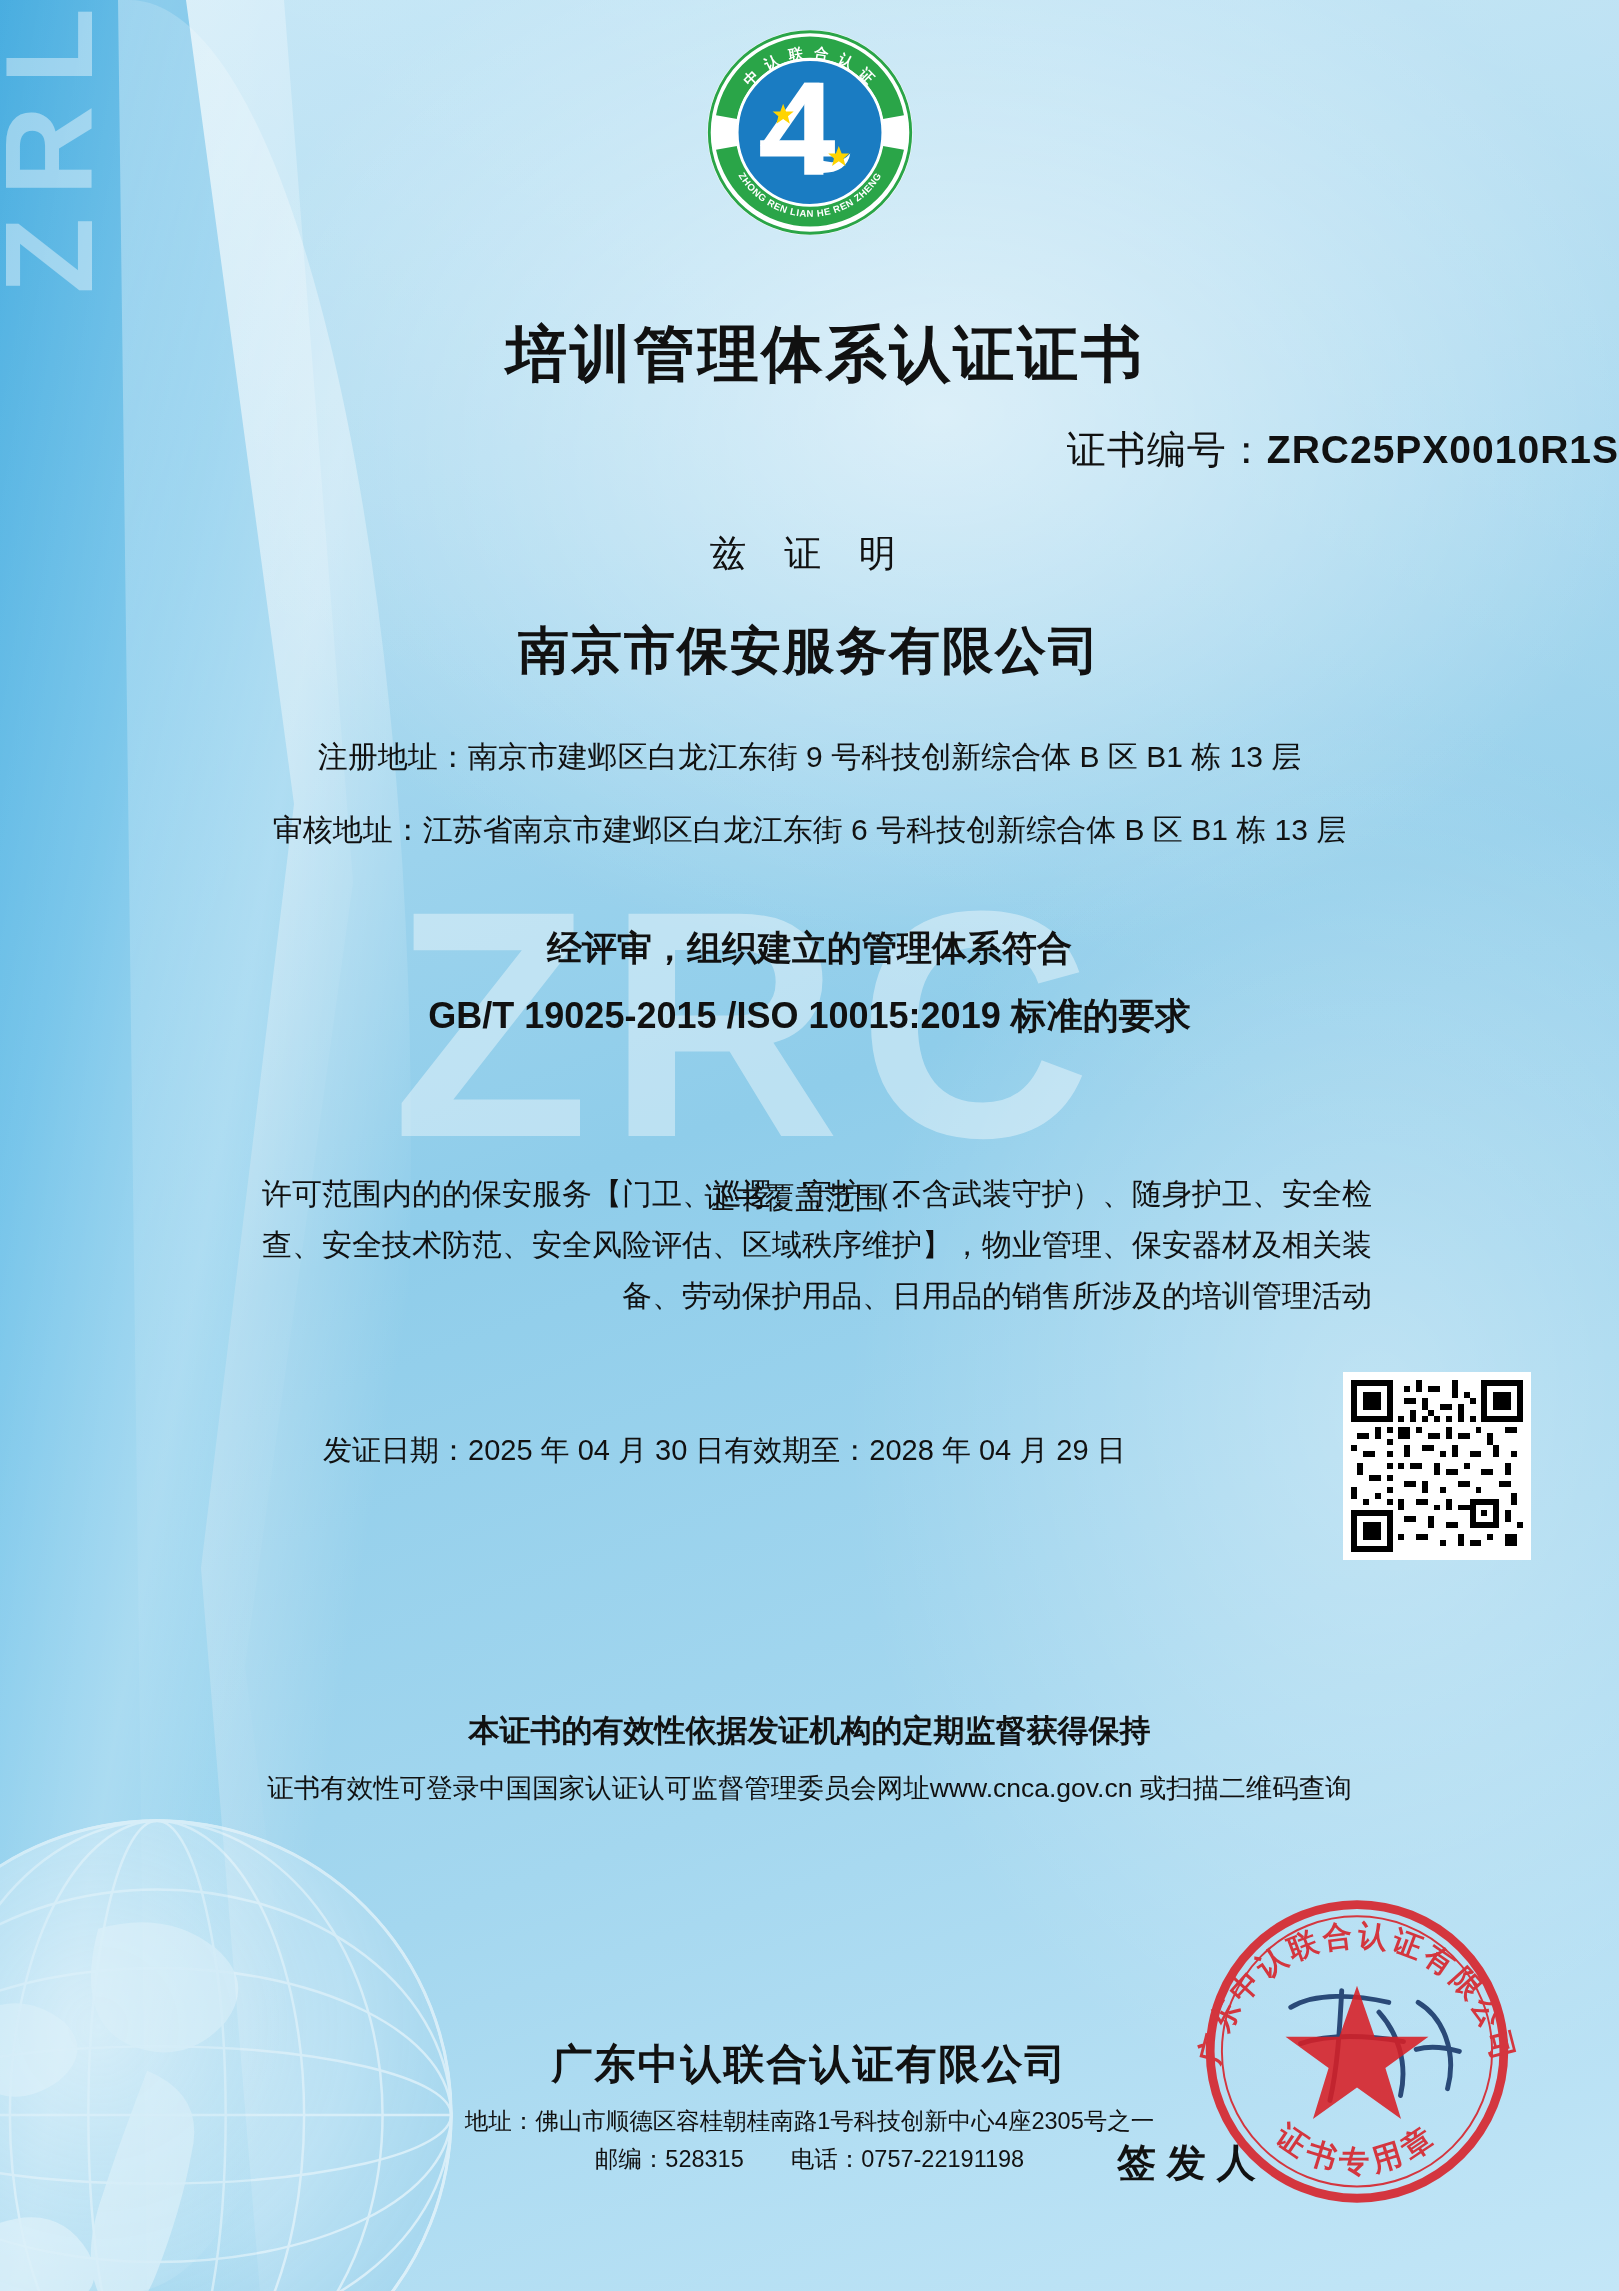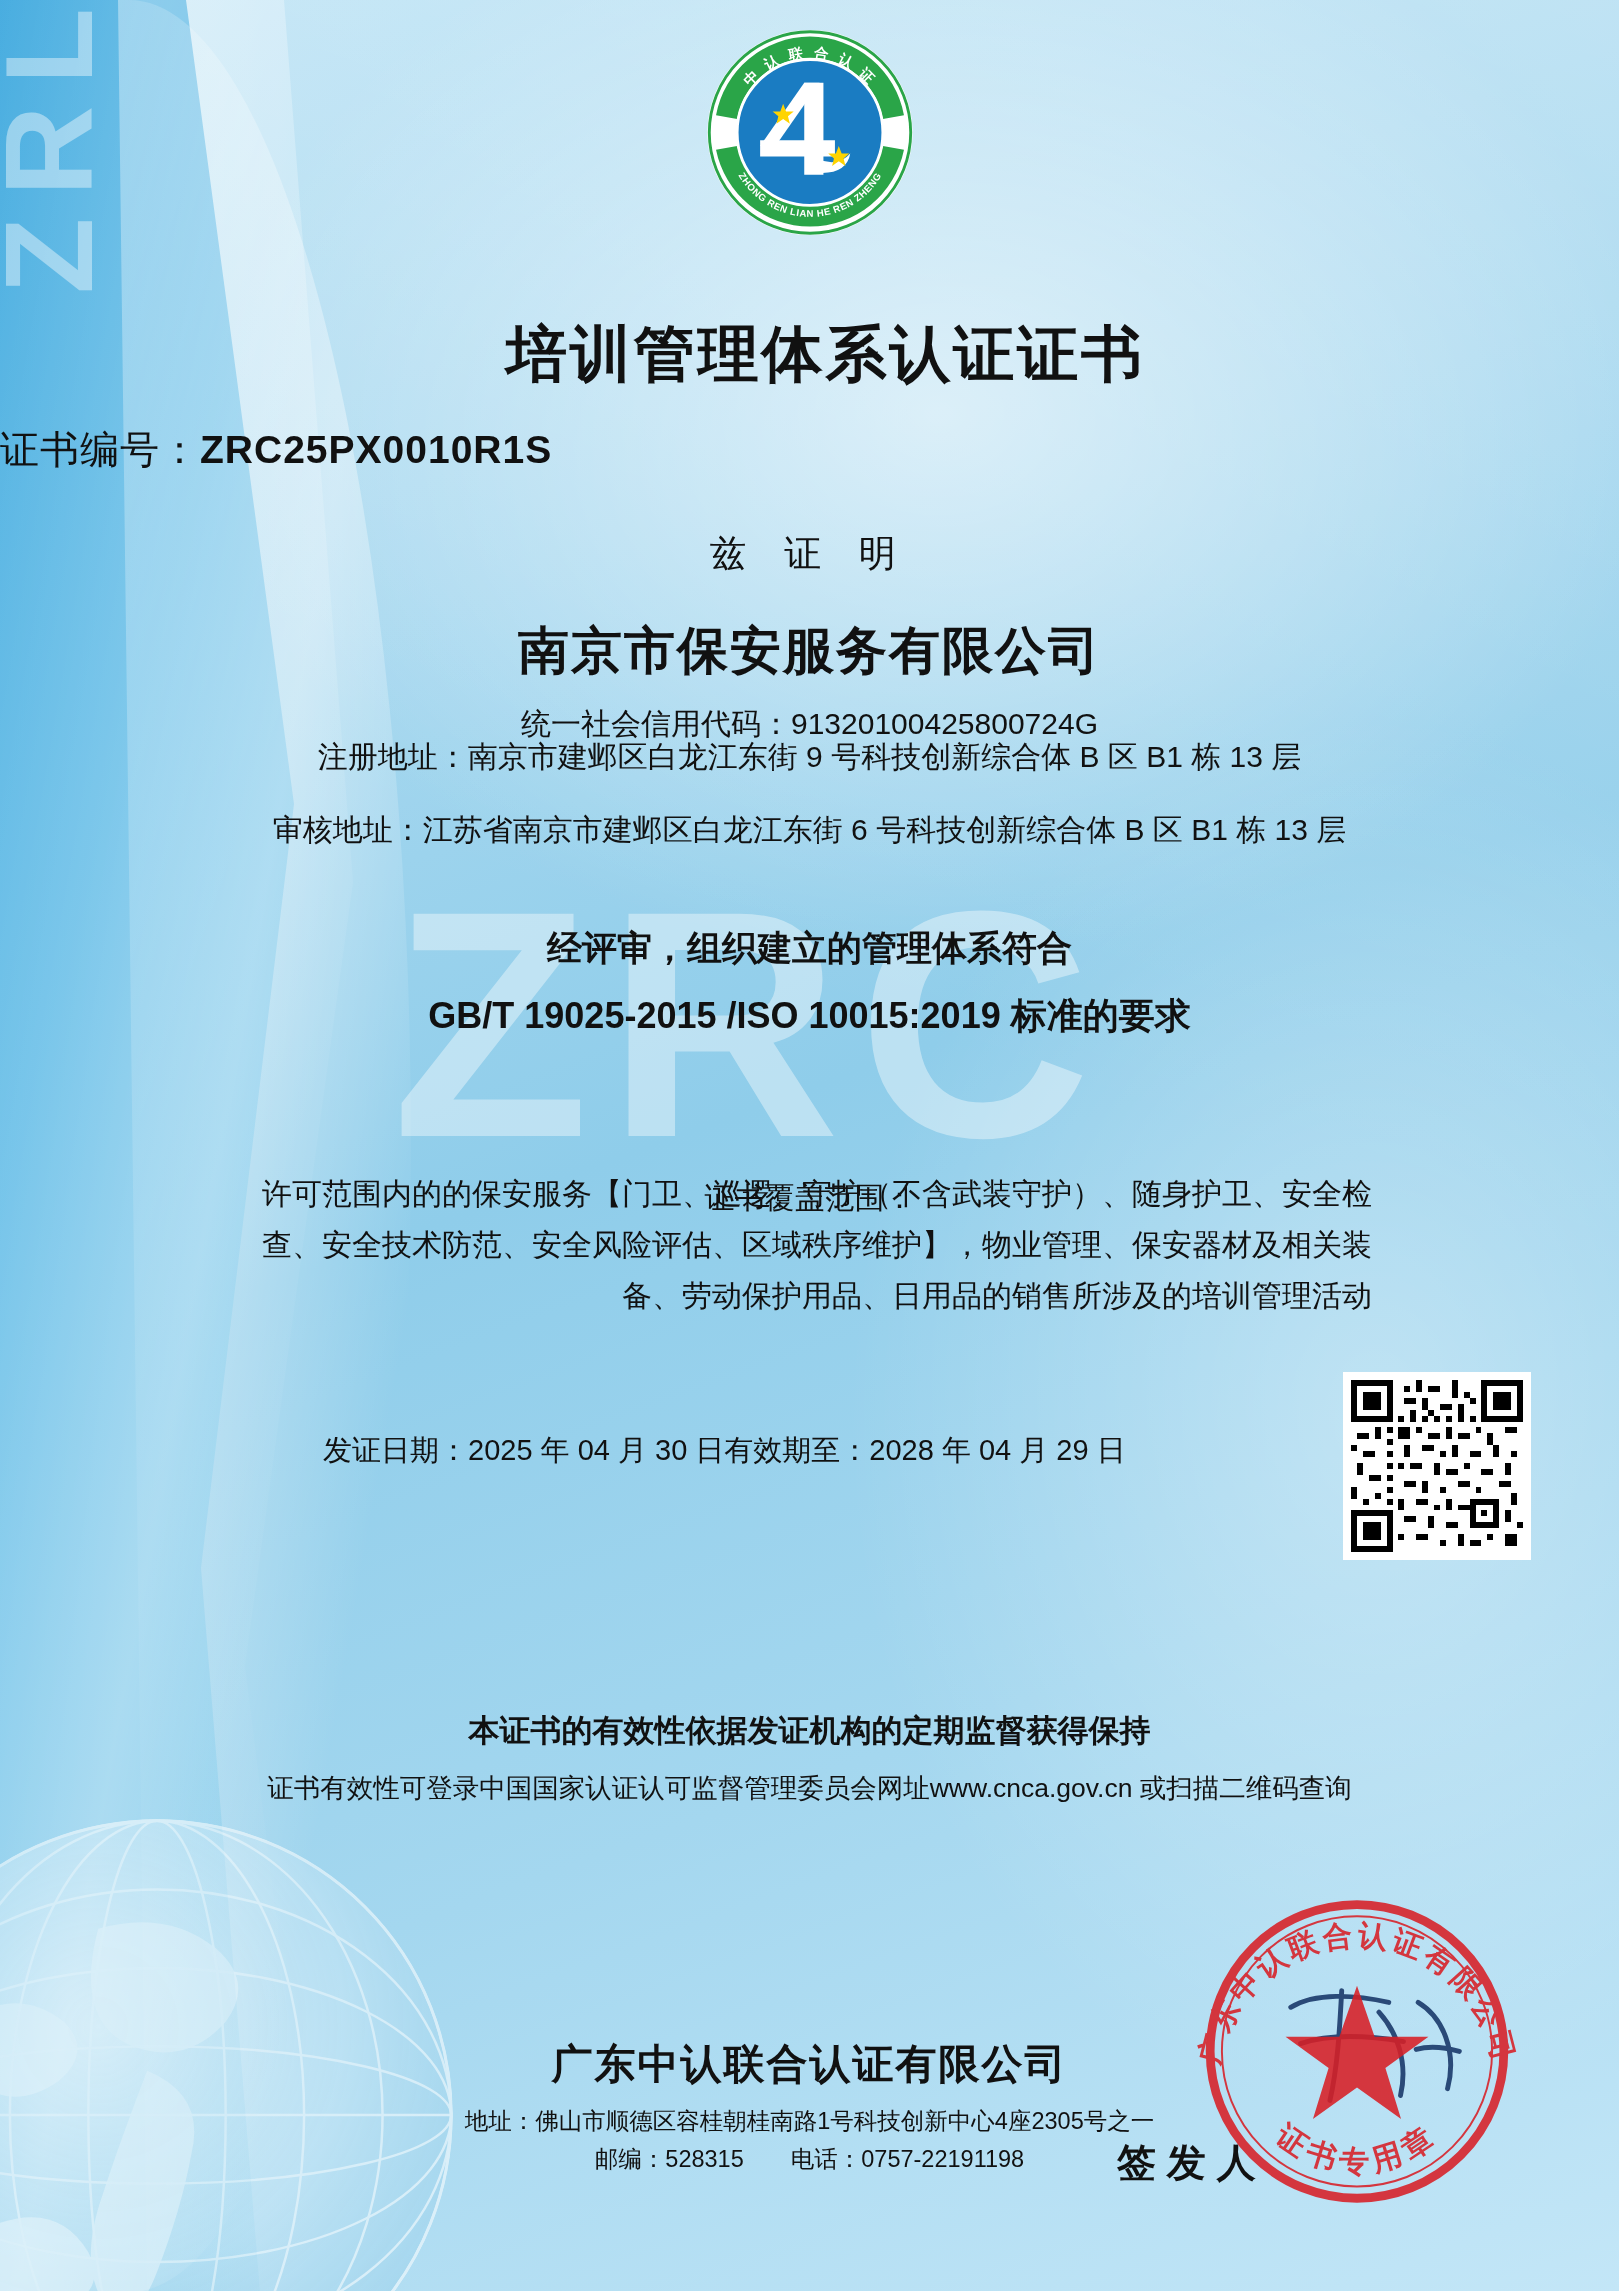--- a/index.html
+++ b/index.html
@@ -111,21 +111,21 @@
     font-size: 61px;
     font-weight: bold;
     color: #111;
     letter-spacing: 2.9px;
     padding-left: 16px;
   }
   .cert-no {
     position: absolute;
     top: 423px;
     width: 100%;
-    text-align: left;
+    text-align: right;
     font-size: 39px;
     color: #111;
     letter-spacing: 1px;
   }
   .hereby {
     position: absolute;
     top: 529px;
     width: 100%;
     text-align: center;
     font-size: 37px;
@@ -362,21 +362,20 @@
     <div class="title">培训管理体系认证证书</div>
 
     <div class="cert-no">
       <span>证书编号：</span><span style="font-weight:bold;">ZRC25PX0010R1S</span>
     </div>
 
     <div class="hereby">兹 证 明</div>
 
     <div class="company">南京市保安服务有限公司</div>
 
-    <div class="line-small credit">统一社会信用代码：91320100425800724G</div>
     <div class="line-small reg-addr">注册地址：南京市建邺区白龙江东街 9 号科技创新综合体 B 区 B1 栋 13 层</div>
     <div class="line-small audit-addr">审核地址：江苏省南京市建邺区白龙江东街 6 号科技创新综合体 B 区 B1 栋 13 层</div>
 
     <div class="assess">经评审，组织建立的管理体系符合</div>
     <div class="standard">GB/T 19025-2015 /ISO 10015:2019 标准的要求</div>
 
     <div class="scope-label">证书覆盖范围：</div>
     <div class="scope-body">许可范围内的的保安服务【门卫、巡逻、守护（不含武装守护）、随身护卫、安全检查、安全技术防范、安全风险评估、区域秩序维护】，物业管理、保安器材及相关装备、劳动保护用品、日用品的销售所涉及的培训管理活动</div>
 
     <div class="dates">

